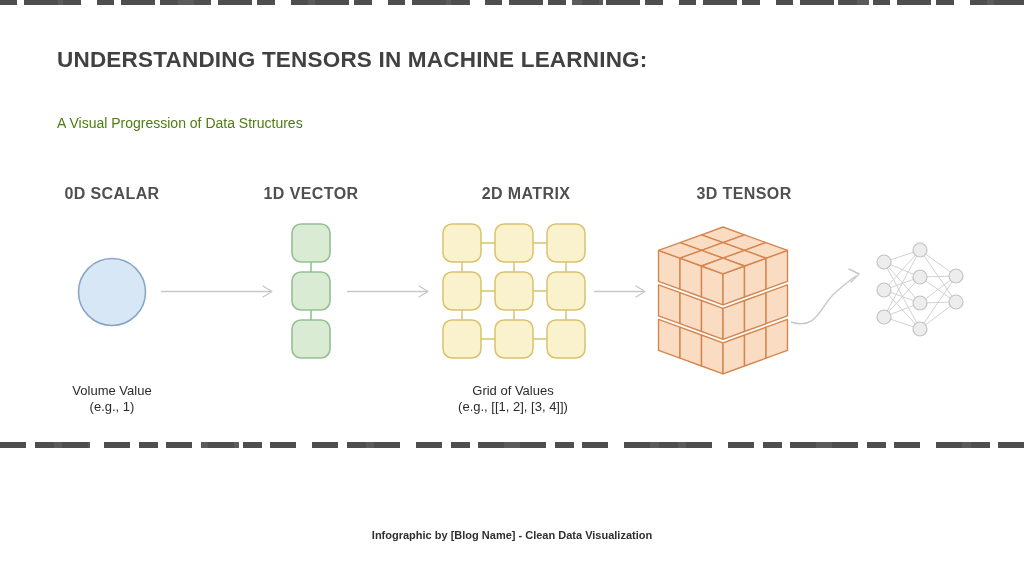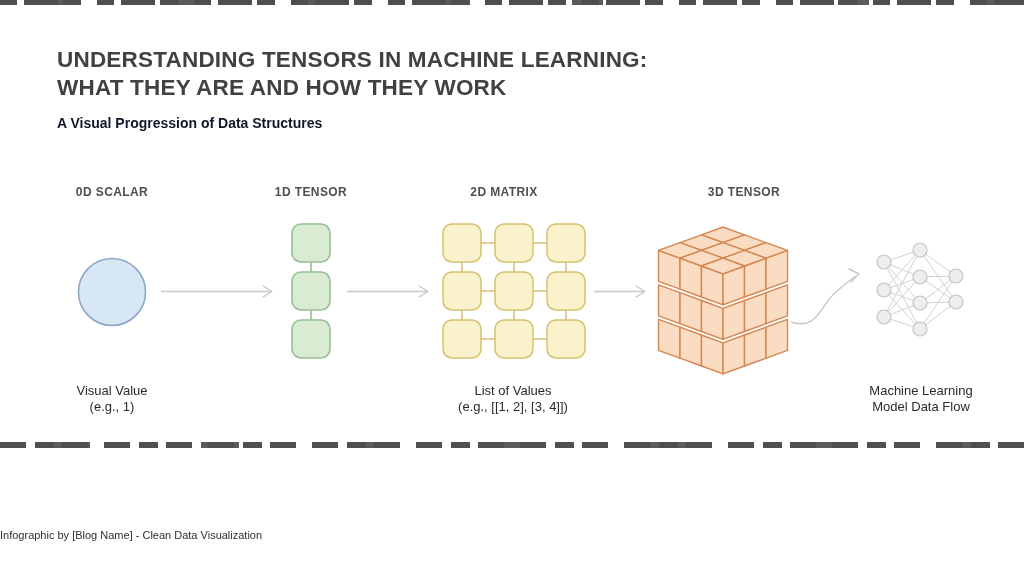--- a/index.html
+++ b/index.html
@@ -24,53 +24,52 @@
       repeating-linear-gradient(90deg,transparent 0 52px,#333 52px 90px,transparent 90px 149px);
   }
 
   .title{
     position:absolute;left:57px;top:46px;
     font-size:22.5px;line-height:28px;font-weight:700;
     letter-spacing:.2px;color:#414141;
   }
   .subtitle{
     position:absolute;left:57px;top:115px;
-    font-size:14px;color:#0f172a;font-weight:700;
+    font-size:14px;color:#4d7c0f;font-weight:400;
   }
   .stage-label{
     position:absolute;top:185px;transform:translateX(-50%);
-    font-size:12px;font-weight:700;letter-spacing:.4px;color:#4f4f4f;white-space:nowrap;
+    font-size:16px;font-weight:700;letter-spacing:.4px;color:#4f4f4f;white-space:nowrap;
   }
   .caption{
     position:absolute;top:383px;transform:translateX(-50%);
     font-size:13px;line-height:16px;color:#2b2b2b;text-align:center;white-space:nowrap;
   }
   .footer{
-    position:absolute;left:0;top:529px;width:1024px;text-align:left;
-    font-size:11px;color:#2f2f2f;
+    position:absolute;left:0;top:529px;width:1024px;text-align:center;
+    font-size:11px;color:#2f2f2f;font-weight:bold;
   }
   svg#diagram-svg{position:absolute;left:0;top:0;}
 </style>
 </head>
 <body>
 
 <div class="stage">
 
   <div class="edge-strip top"></div>
   <div class="edge-strip bottom"></div>
 
   <div class="title">
     <div>UNDERSTANDING TENSORS IN MACHINE LEARNING:</div>
-    <div>WHAT THEY ARE AND HOW THEY WORK</div>
   </div>
   <div class="subtitle">A Visual Progression of Data Structures</div>
 
   <div class="stage-label" style="left:112px">0D SCALAR</div>
-  <div class="stage-label" style="left:311px">1D TENSOR</div>
-  <div class="stage-label" style="left:504px">2D MATRIX</div>
+  <div class="stage-label" style="left:311px">1D VECTOR</div>
+  <div class="stage-label" style="left:526px">2D MATRIX</div>
   <div class="stage-label" style="left:744px">3D TENSOR</div>
 
   <svg id="diagram-svg" width="1024" height="572" viewBox="0 0 1024 572">
     <g id="g-scalar">
         <circle cx="112" cy="292" r="33.5" fill="#d7e7f5" stroke="#89a6c7" stroke-width="1.6"></circle>
       </g>
     <g id="g-arrow1">
         <line x1="161" y1="291.5" x2="271" y2="291.5" stroke="#c8c8c8" stroke-width="1.4"></line>
         <polyline points="263,286 272,291.5 263,297" fill="none" stroke="#c8c8c8" stroke-width="1.4" stroke-linejoin="round" stroke-linecap="round"></polyline>
       </g>
@@ -172,26 +171,22 @@
         <circle cx="920" cy="250" r="7" fill="#ededed" stroke="#c3c3c3" stroke-width="1.2"></circle>
         <circle cx="920" cy="277" r="7" fill="#ededed" stroke="#c3c3c3" stroke-width="1.2"></circle>
         <circle cx="920" cy="303" r="7" fill="#ededed" stroke="#c3c3c3" stroke-width="1.2"></circle>
         <circle cx="920" cy="329" r="7" fill="#ededed" stroke="#c3c3c3" stroke-width="1.2"></circle>
         <circle cx="956" cy="276" r="7" fill="#ededed" stroke="#c3c3c3" stroke-width="1.2"></circle>
         <circle cx="956" cy="302" r="7" fill="#ededed" stroke="#c3c3c3" stroke-width="1.2"></circle>
       </g>
   </svg>
 
   <div class="caption" style="left:112px">
-    <div>Visual Value</div>
+    <div>Volume Value</div>
     <div>(e.g., 1)</div>
   </div>
   <div class="caption" style="left:513px">
-    <div>List of Values</div>
+    <div>Grid of Values</div>
     <div>(e.g., [[1, 2], [3, 4]])</div>
-  </div>
-  <div class="caption" style="left:921px">
-    <div>Machine Learning</div>
-    <div>Model Data Flow</div>
   </div>
 
   <div class="footer">Infographic by [Blog Name] - Clean Data Visualization</div>
 </div>
 
 </body></html>

